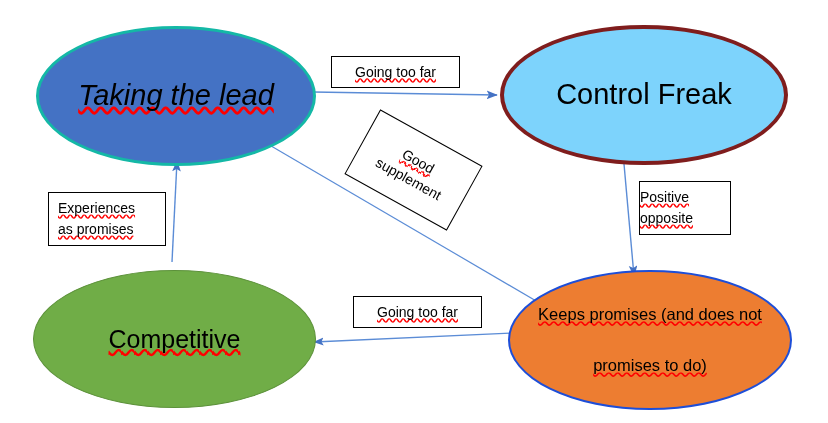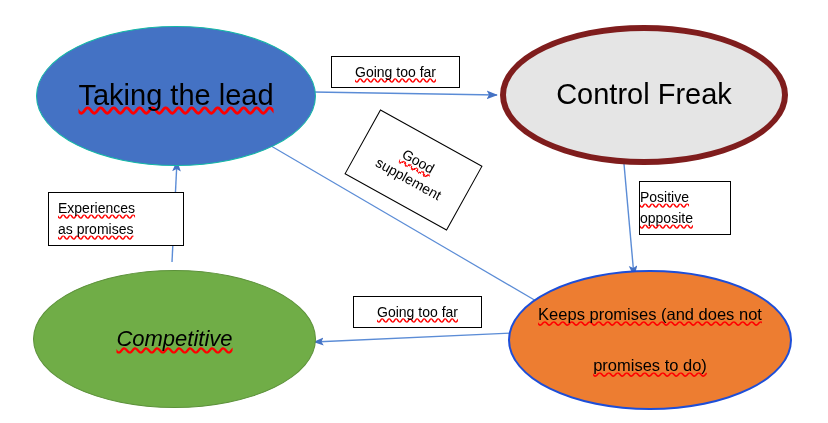--- a/index.html
+++ b/index.html
@@ -40,37 +40,38 @@
     color: #000000;
     line-height: 1.22;
     padding: 0 10px;
     white-space: pre-line;
   }
 
   
   #node-taking-the-lead {
     left: 36px; top: 26px; width: 280px; height: 140px;
     background: #4472C4;
-    border: 1px solid #14b8a6;
+    border: 3px solid #14b8a6;
+    font-style: italic;
   }
   #node-taking-the-lead .node-label { font-size: 29px; }
 
   #node-control-freak {
     left: 500px; top: 25px; width: 288px; height: 140px;
-    background: #e5e5e5;
-    border: 6px solid #7f1d1d;
+    background: #7dd3fc;
+    border: 4px solid #7f1d1d;
   }
   #node-control-freak .node-label { font-size: 29px; }
 
   #node-competitive {
     left: 33px; top: 270px; width: 283px; height: 138px;
     background: #70AD47;
     border: 1px solid #5c913a;
   }
-  #node-competitive .node-label { font-size: 22px; font-style: italic; }
+  #node-competitive .node-label { font-size: 25px; }
 
   #node-keeps-promises {
     left: 508px; top: 270px; width: 284px; height: 140px;
     background: #ED7D31;
     border: 2px solid #1d4ed8;
   }
   #node-keeps-promises .node-label { font-size: 16.5px; line-height: 1.55; }
 
   
   .edge-label {
@@ -87,21 +88,21 @@
   }
   #label-going-too-far-top {
     left: 331px; top: 56px; width: 129px; height: 32px;
     justify-content: center;
   }
   #label-going-too-far-bottom {
     left: 353px; top: 296px; width: 129px; height: 32px;
     justify-content: center;
   }
   #label-experiences-as-difficult {
-    left: 48px; top: 192px; width: 136px; height: 54px;
+    left: 48px; top: 192px; width: 118px; height: 54px;
     padding-left: 9px;
   }
   #label-positive-opposite {
     left: 639px; top: 181px; width: 92px; height: 54px;
     padding-left: 0;
   }
   #label-good-supplement {
     left: 355px; top: 133px; width: 117px; height: 74px;
     transform: rotate(29deg);
     justify-content: center;

